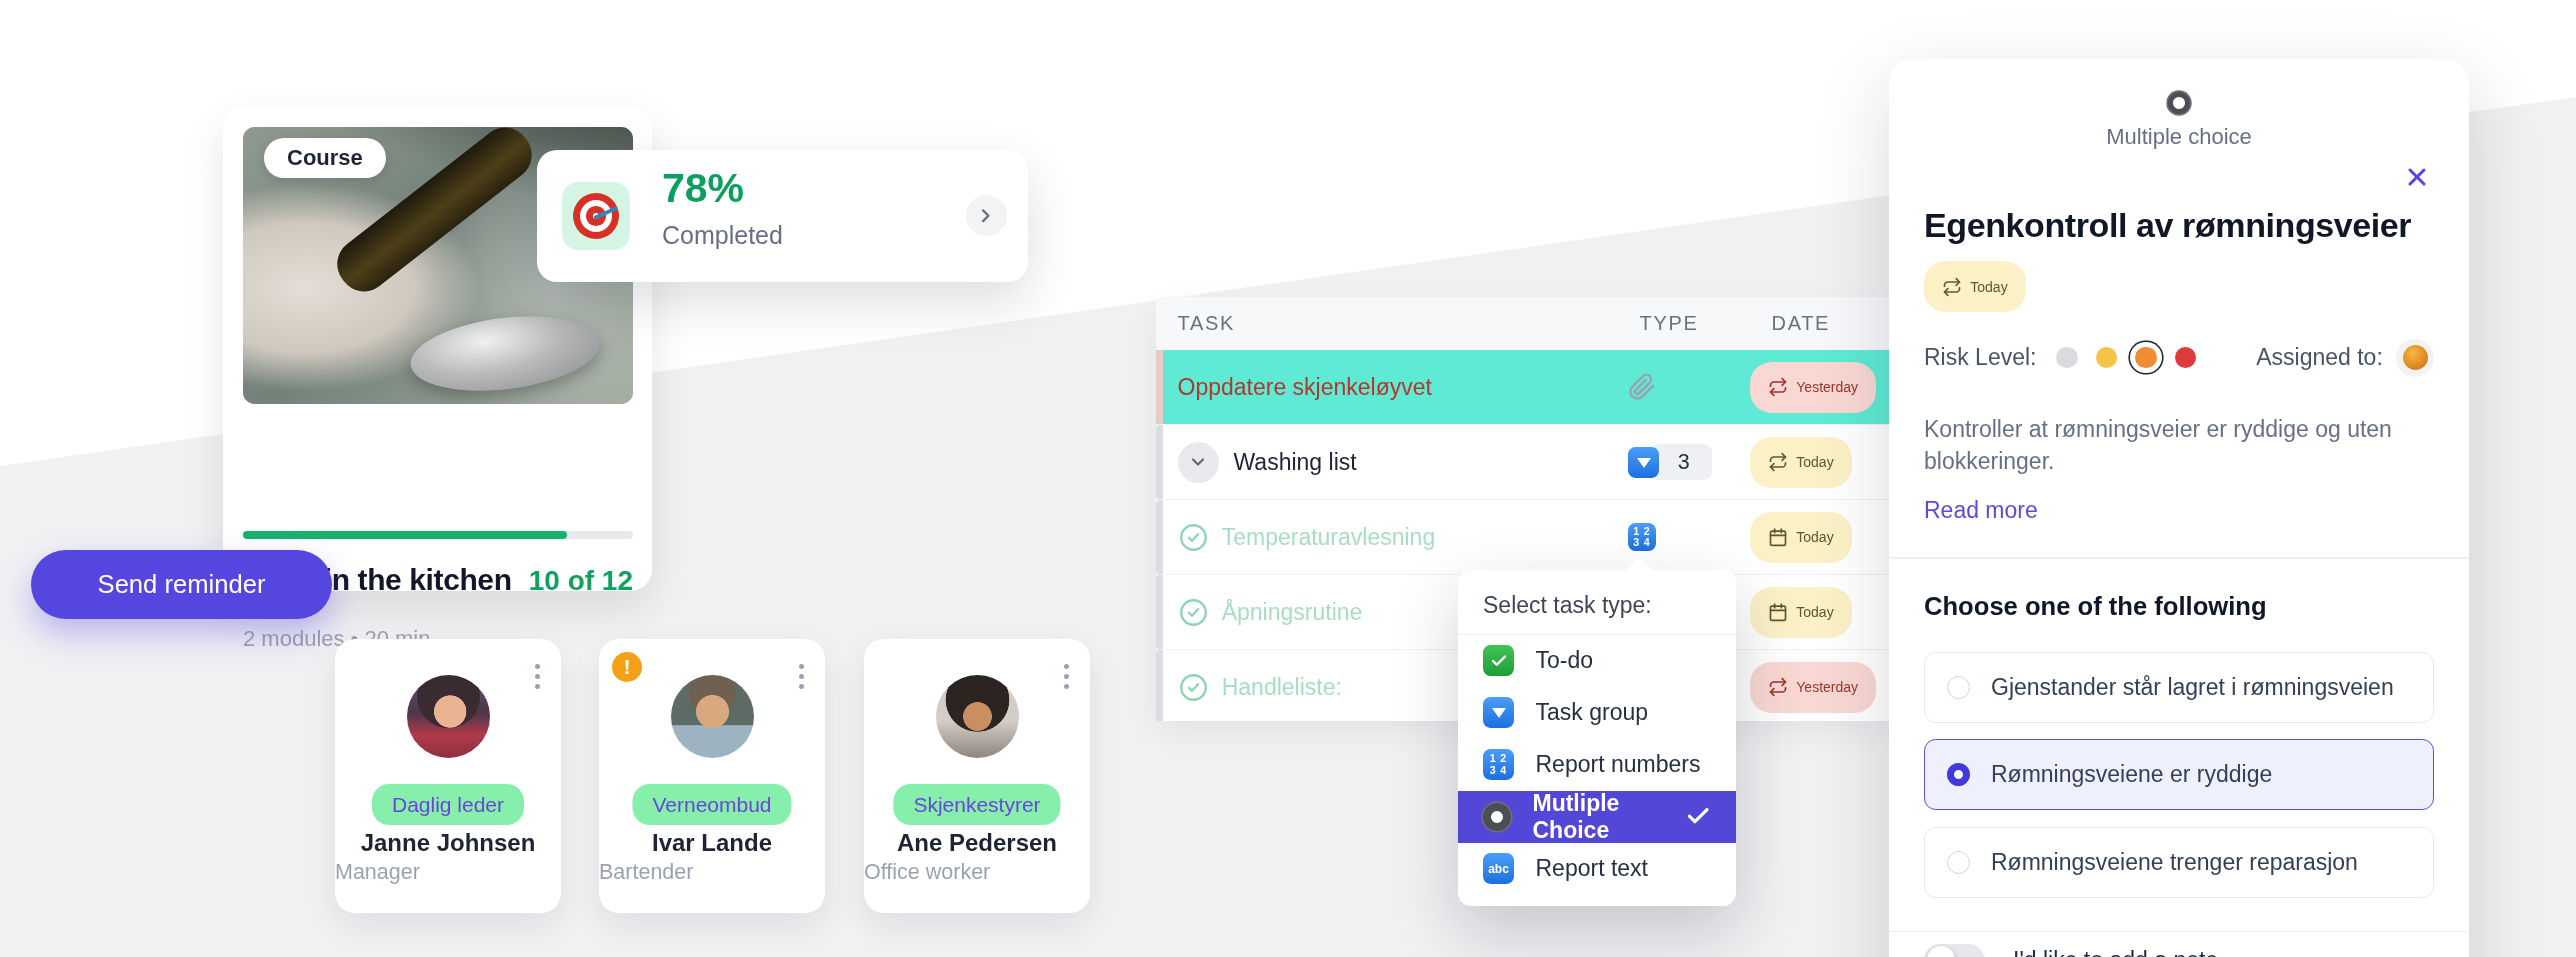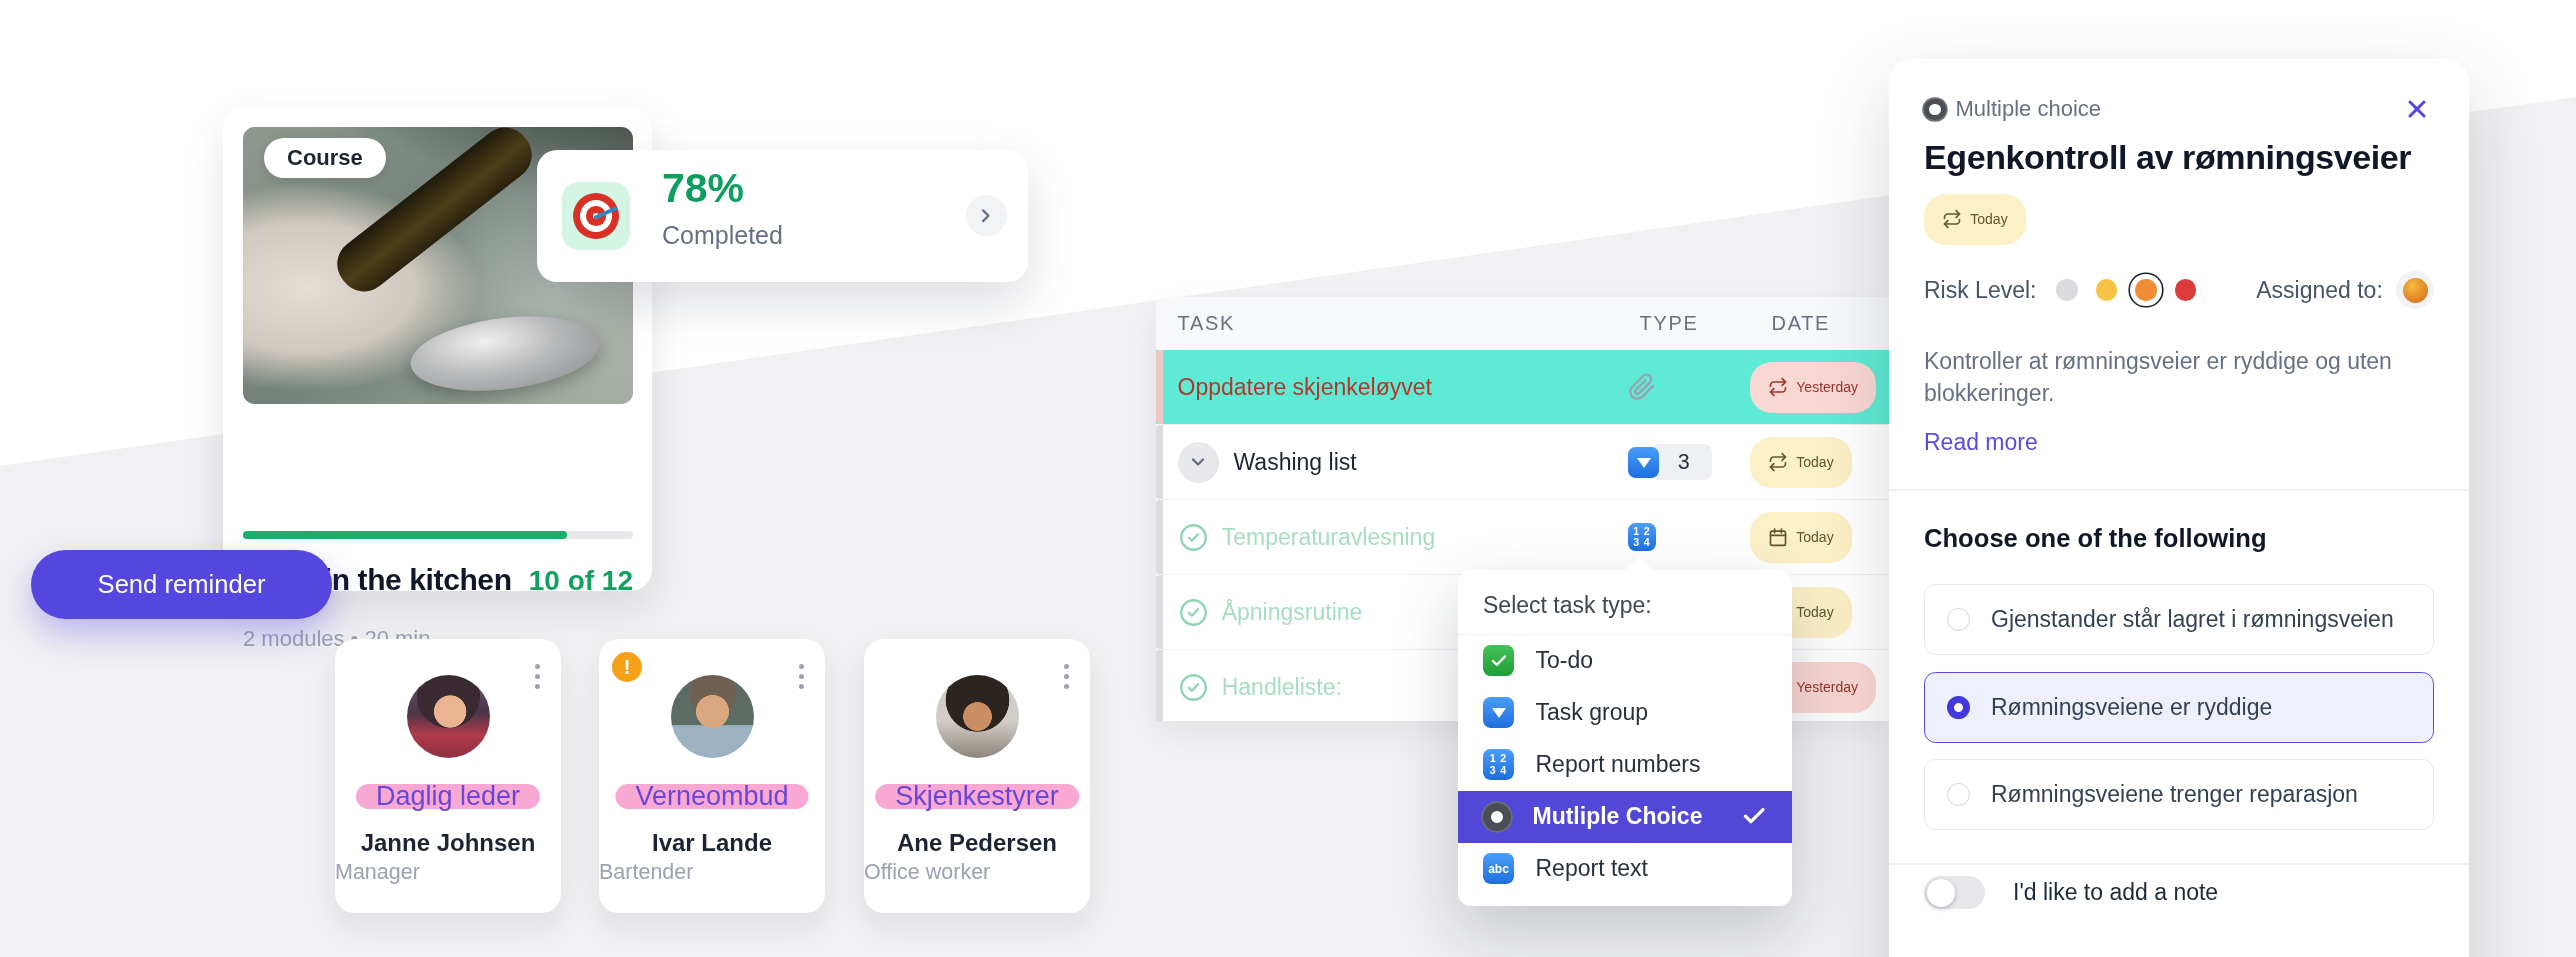--- a/index.html
+++ b/index.html
@@ -101,22 +101,22 @@
     linear-gradient(180deg,#6a5670 0%,#4a3648 45%,#b03a4a 72%,#8e2f3f 100%);}
   .av-ivar{background:
     radial-gradient(circle at 50% 44%, #d9a87e 0 26%, transparent 27%),
     radial-gradient(circle at 50% 22%, #6f6052 0 30%, transparent 31%),
     linear-gradient(180deg,#5c6c64 0 60%,#9db3c2 61% 100%);}
   .av-ane{background:
     radial-gradient(circle at 50% 50%, #c98f63 0 24%, transparent 25%),
     radial-gradient(circle at 50% 30%, #2c2420 0 44%, transparent 45%),
     linear-gradient(180deg,#d3cdc7 0 55%,#8e857c 100%);}
   .person-badge{
-    position:absolute;top:145px;left:50%;transform:translateX(-50%);height:25px;padding:0 20px;border-radius:17.3px;
-    background:#f9a8d4;color:#6847d8;font-size:27px;display:flex;align-items:center;white-space:nowrap;
+    position:absolute;top:145px;left:50%;transform:translateX(-50%);height:41px;padding:0 20px;border-radius:17.3px;
+    background:#86efac;color:#6847d8;font-size:21px;display:flex;align-items:center;white-space:nowrap;
   }
   .person-name{position:absolute;top:190px;width:100%;text-align:center;font-size:24px;font-weight:600;color:#1d2433;}
   .person-role{position:absolute;top:221px;width:100%;text-align:left;font-size:21.5px;color:#9aa2b1;}
   .warn-badge{
     position:absolute;left:13.2px;top:13.2px;width:30px;height:30px;border-radius:50%;background:#f5a117;
     color:#fff;font-size:20px;font-weight:700;display:flex;align-items:center;justify-content:center;
   }
 
   
   #task-table{
@@ -161,37 +161,37 @@
   .sq.blue{background:linear-gradient(180deg,#4b9df8,#1d6fe0);}
   .sq.green{background:linear-gradient(180deg,#43c257,#1f9e37);}
   .sq .tri{width:0;height:0;border-left:7.4px solid transparent;border-right:7.4px solid transparent;border-top:10.7px solid #fff;margin-top:1.7px;}
   .sq .nums{color:#fff;font-size:10.7px;font-weight:700;line-height:1.05;letter-spacing:0.8px;text-align:center;}
   .sq .abc{color:#fff;font-size:12px;font-weight:700;}
   .radio-donut{width:28px;height:28px;border-radius:50%;background:#fff;border:8.3px solid #4b4f55;box-shadow:0 0 0 1.7px #6d7076;box-sizing:border-box;flex:none;}
   .radio-donut.small{width:21.5px;height:21.5px;border-width:5.8px;}
 
   
   #task-type-dropdown{
-    left:1458px;top:570px;width:334px;background:#fff;border-radius:13.2px;z-index:5;
+    left:1458px;top:570px;width:278px;background:#fff;border-radius:13.2px;z-index:5;
     box-shadow:0 25px 66px rgba(16,24,40,.20);padding-bottom:11.6px;
   }
   #task-type-dropdown .notch{
     position:absolute;left:170px;top:-9px;width:21.5px;height:21.5px;background:#fff;transform:rotate(45deg);border-radius:3.3px;
   }
   #dropdown-title{padding:21.5px 25px 15px;font-size:23px;color:#3f4754;border-bottom:1.7px solid #eef0f3;}
   .dd-item{height:52px;display:flex;align-items:center;gap:21.5px;padding:0 25px;cursor:pointer;font-size:23px;color:#27303f;}
   .dd-item.sel{background:#5347d8;color:#fff;font-weight:600;}
   .dd-item .dd-check{margin-left:auto;color:#fff;}
 
   
   #detail-panel{
     left:1889px;top:59px;width:580px;height:991px;background:#fff;border-radius:23px;z-index:6;
     box-shadow:0 25px 74px rgba(16,24,40,.16);box-sizing:border-box;padding:33px 35px;
   }
-  #panel-head{display:flex;align-items:center;gap:10px;}
+  #panel-head{display:flex;align-items:center;gap:10px;flex-direction:column;}
   #panel-type-label{font-size:22px;color:#667085;}
   #panel-close{margin-left:auto;color:#4f46e5;cursor:pointer;padding:3.3px;}
   #panel-title{margin-top:11.6px;font-size:34px;font-weight:700;color:#101828;letter-spacing:-0.4px;}
   #panel-due{margin-top:16.5px;display:inline-flex;}
   #risk-row{margin-top:26.4px;display:flex;align-items:center;}
   #risk-label,#assigned-label{font-size:23px;color:#475467;}
   .risk-dots{display:flex;align-items:center;gap:18px;margin-left:20px;}
   .dot{width:21.5px;height:21.5px;border-radius:50%;}
   .dot.gray{background:#dbdbdf;}
   .dot.yellow{background:#f6c445;}

